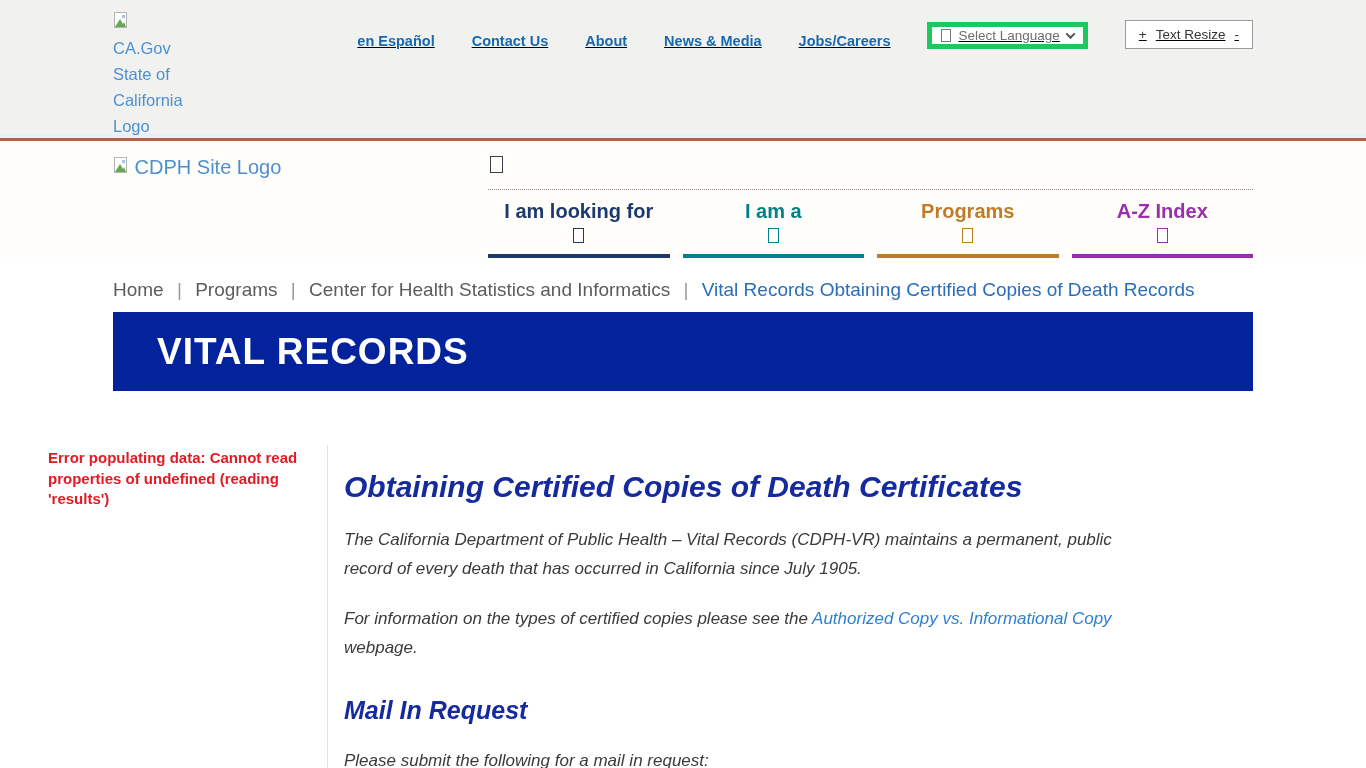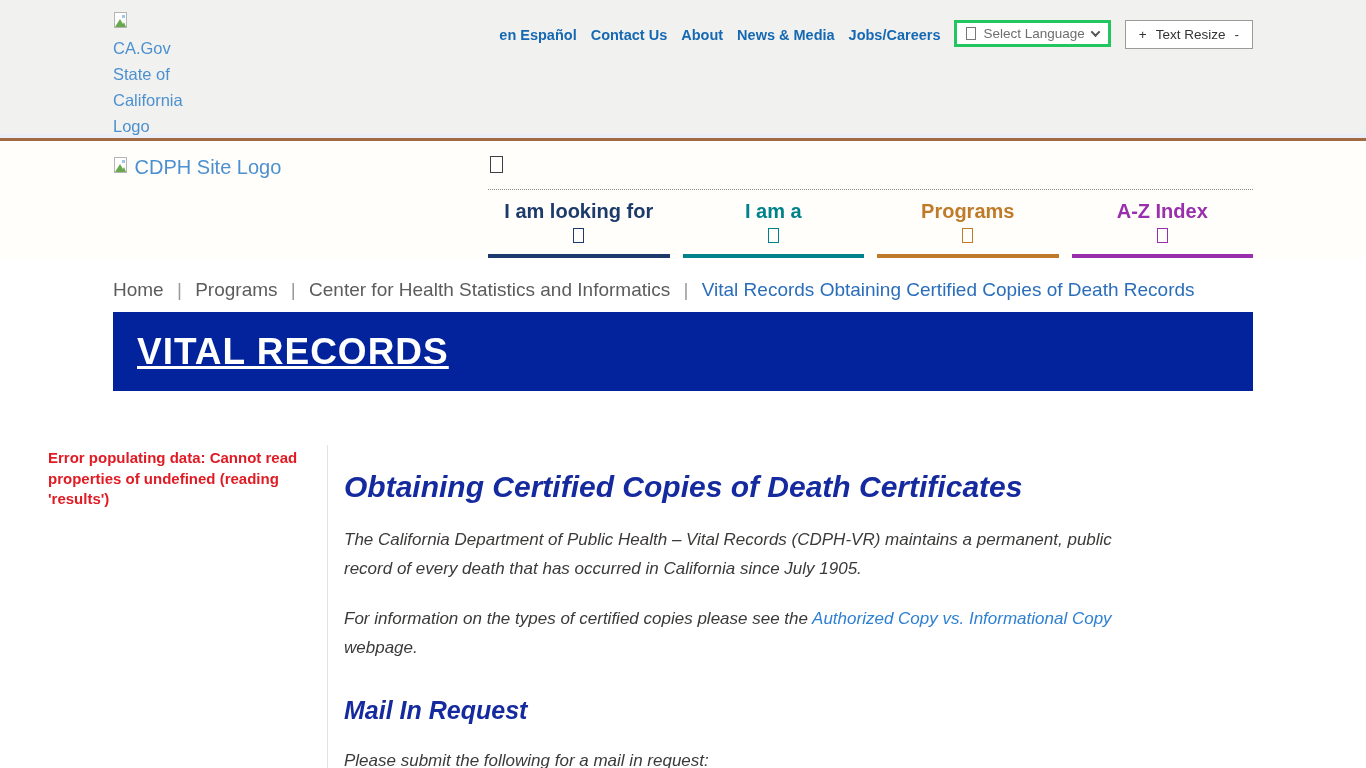--- a/index.html
+++ b/index.html
@@ -7,25 +7,25 @@
     font-family: "Liberation Sans", sans-serif; }
   .container { width: 1140px; margin: 0 auto; }
 
   
   .topbar { background: #f1f1f0; border-bottom: 4px solid #e9eef8; }
   .topbar-inner { display: flex; justify-content: space-between; align-items: flex-start;
     padding-top: 12px; height: 134px; }
   .ca-logo-link { display: block; width: 72px; overflow: hidden; text-decoration: none; }
   .ca-logo-alt { color: #4d90d0; font-size: 16.5px; line-height: 26px; white-space: normal; }
   .broken-img { display: inline-block; vertical-align: middle; margin-bottom: 2px; }
-  .topnav { display: flex; align-items: flex-start; gap: 14px; padding-top: 8px; }
+  .topnav { display: flex; align-items: flex-end; gap: 37px; padding-top: 8px; text-decoration: underline; }
   .topnav a { color: #1569b3; font-weight: bold; font-size: 14.5px; text-decoration: none;
     padding-top: 7px; display: inline-block; }
   .lang-box { display: inline-flex; align-items: center; gap: 7px; background: #fff;
-    border: 3px solid #22c55e; padding: 5px 9px; height: 27px; }
+    border: 5px solid #22c55e; padding: 5px 9px; height: 27px; }
   .lang-box .label { color: #6e6e6e; font-size: 13.5px; }
   .chevron { width: 7px; height: 7px; border-right: 2px solid #555; border-bottom: 2px solid #555;
     transform: rotate(45deg) translate(-1px,-1px); display: inline-block; }
   .resize-box { display: inline-flex; align-items: center; gap: 9px; background: #fff;
     border: 1px solid #9b9b9b; padding: 6px 13px; height: 29px; font-size: 13.5px; color: #333; }
   .brown-line { height: 3px; background: #a06b44; }
 
   
   .tofu { display: inline-block; border: 1.5px solid currentColor; }
   .tofu-sm { width: 10px; height: 13px; color: #777; }
@@ -50,21 +50,21 @@
 
   
   .breadcrumb { margin-top: 21px; font-size: 19px; color: #5c5c5c; }
   .breadcrumb .crumb { color: #5c5c5c; text-decoration: none; }
   .breadcrumb .sep { color: #9a9a9a; margin: 0 8px; }
   .breadcrumb .crumb.current { color: #2a6ebb; }
 
   
   .banner { margin-top: 11px; height: 79px; background: #02239b; display: flex; align-items: center; }
   .banner h1 { color: #fff; font-size: 37px; font-weight: bold; letter-spacing: 1px;
-    padding-left: 24px; text-decoration: underline; }
+    padding-left: 44px; }
 
   
   .content-row { display: flex; margin-top: 54px; align-items: stretch; margin-left: 48px; }
   .sidebar { width: 279px; flex: none; padding-right: 28px; }
   .error-msg { color: #e01b24; font-weight: bold; font-size: 15px; line-height: 20.5px;
     margin-top: 3px; }
   .main { flex: 1; border-left: 1px solid #e3e3e3; padding: 0 30px 0 16px; min-height: 320px; font-style: italic; }
   .main h2 { color: #152a9e; font-size: 30px; font-weight: bold; margin-top: 25px; }
   .main p { color: #3b3a39; font-size: 17px; line-height: 29px; margin-top: 21px; }
   .main a.inline-link { color: #2e80d2; text-decoration: none; }

